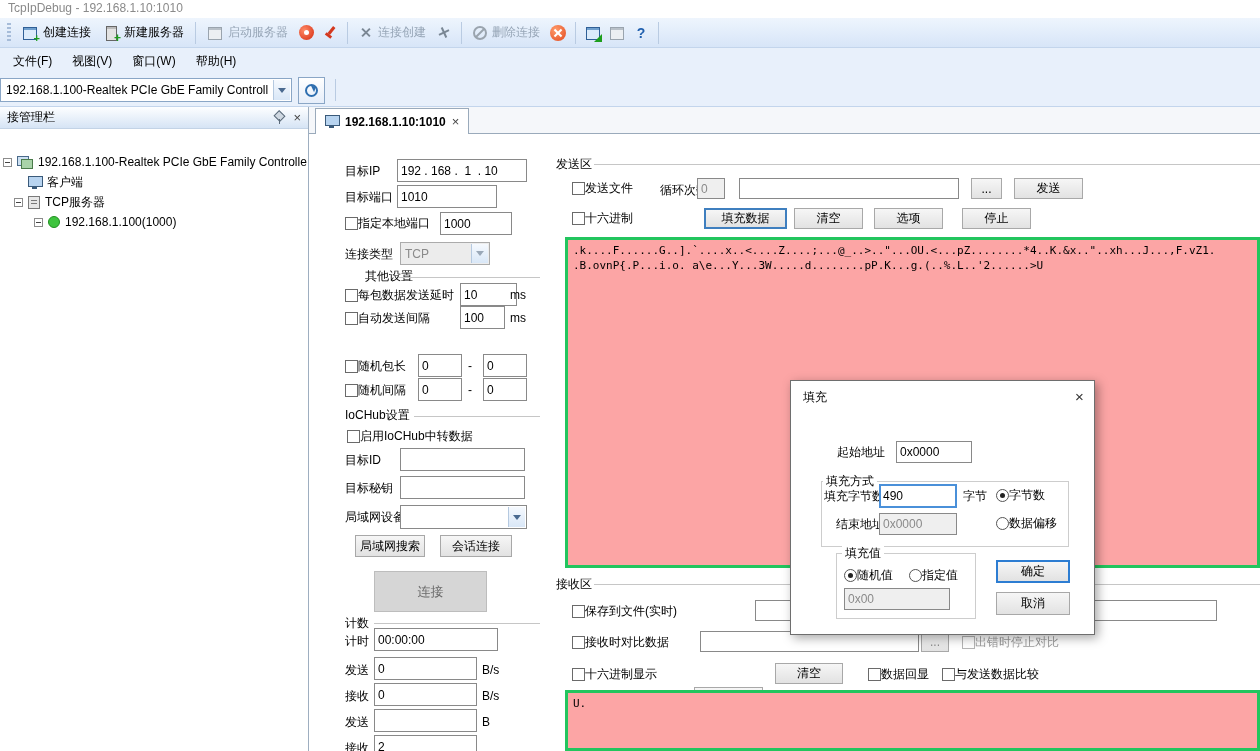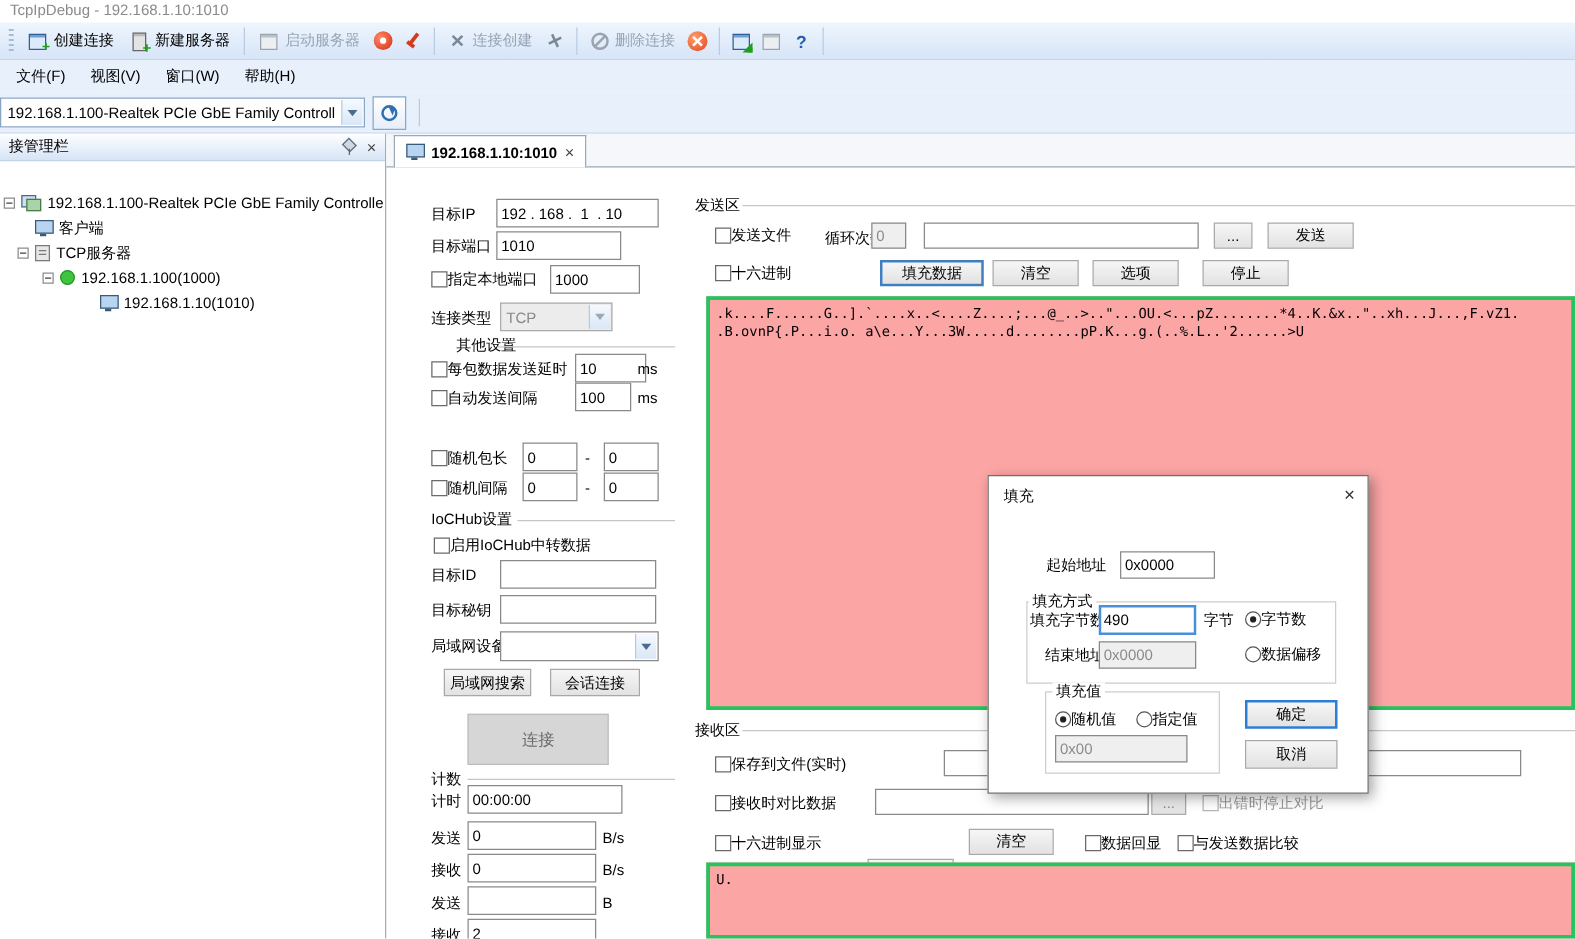--- a/index.html
+++ b/index.html
@@ -197,24 +197,20 @@
       <div class="trow" style="padding-left:14px">
         <span class="expander"></span>
         <span class="ic-srv"></span>
         <span>TCP服务器</span>
       </div>
       <div class="trow" style="padding-left:34px">
         <span class="expander"></span>
         <span class="ic-greendot"></span>
         <span>192.168.1.100(1000)</span>
       </div>
-      <div class="trow" style="padding-left:80px">
-        <span class="ic-monitor"></span>
-        <span>192.168.1.10(1010)</span>
-      </div>
     </div>
   </div>
 
   <div class="tabbar">
     <div class="tab">
       <span class="ic-monitor"></span>
       <span>192.168.1.10:1010</span>
       <span class="xglyph">×</span>
     </div>
   </div>

